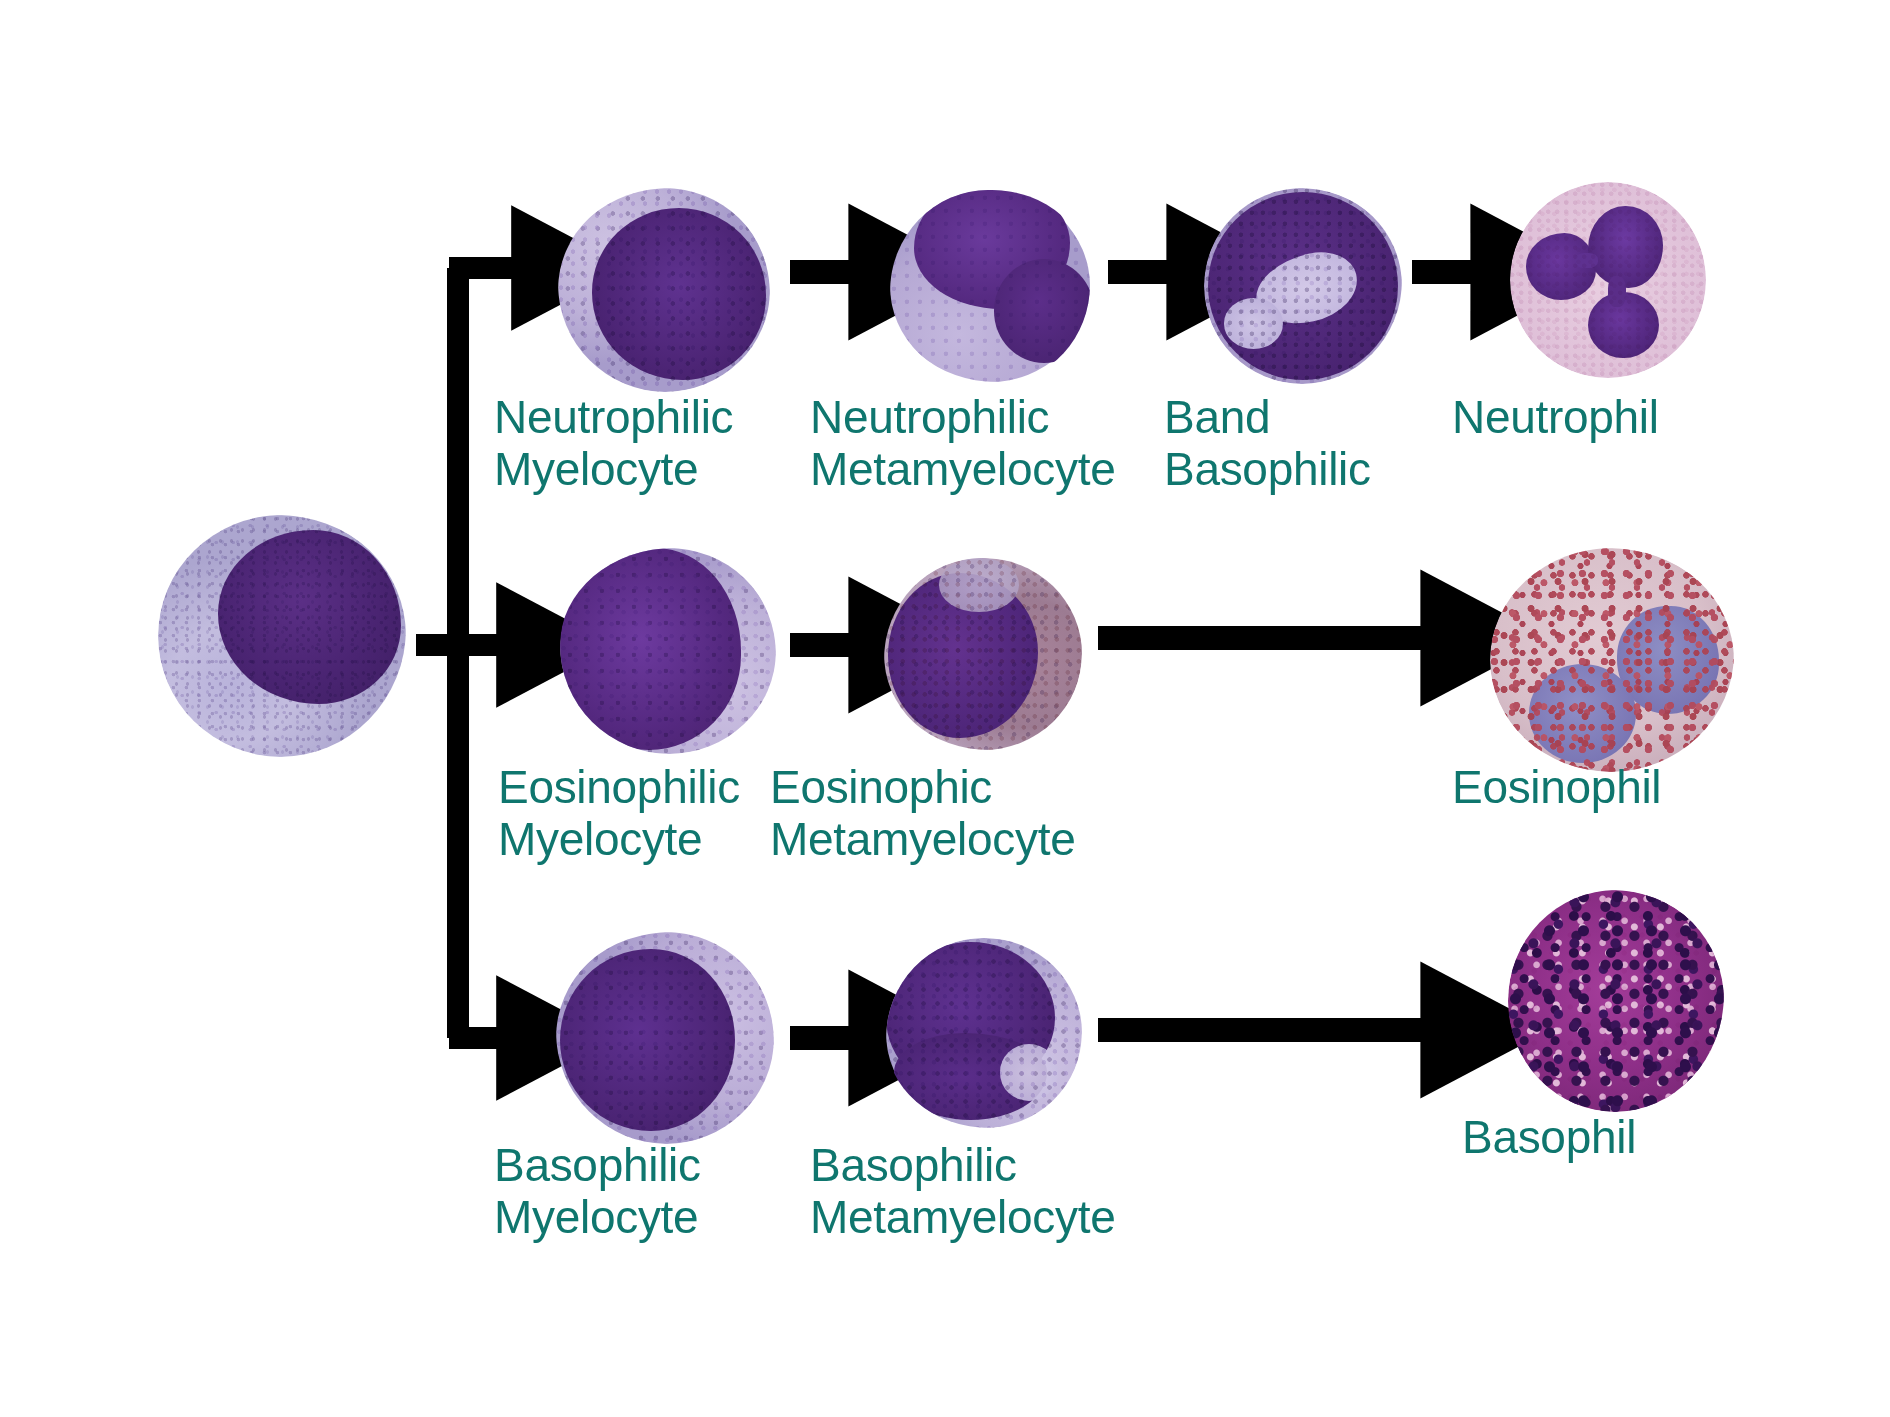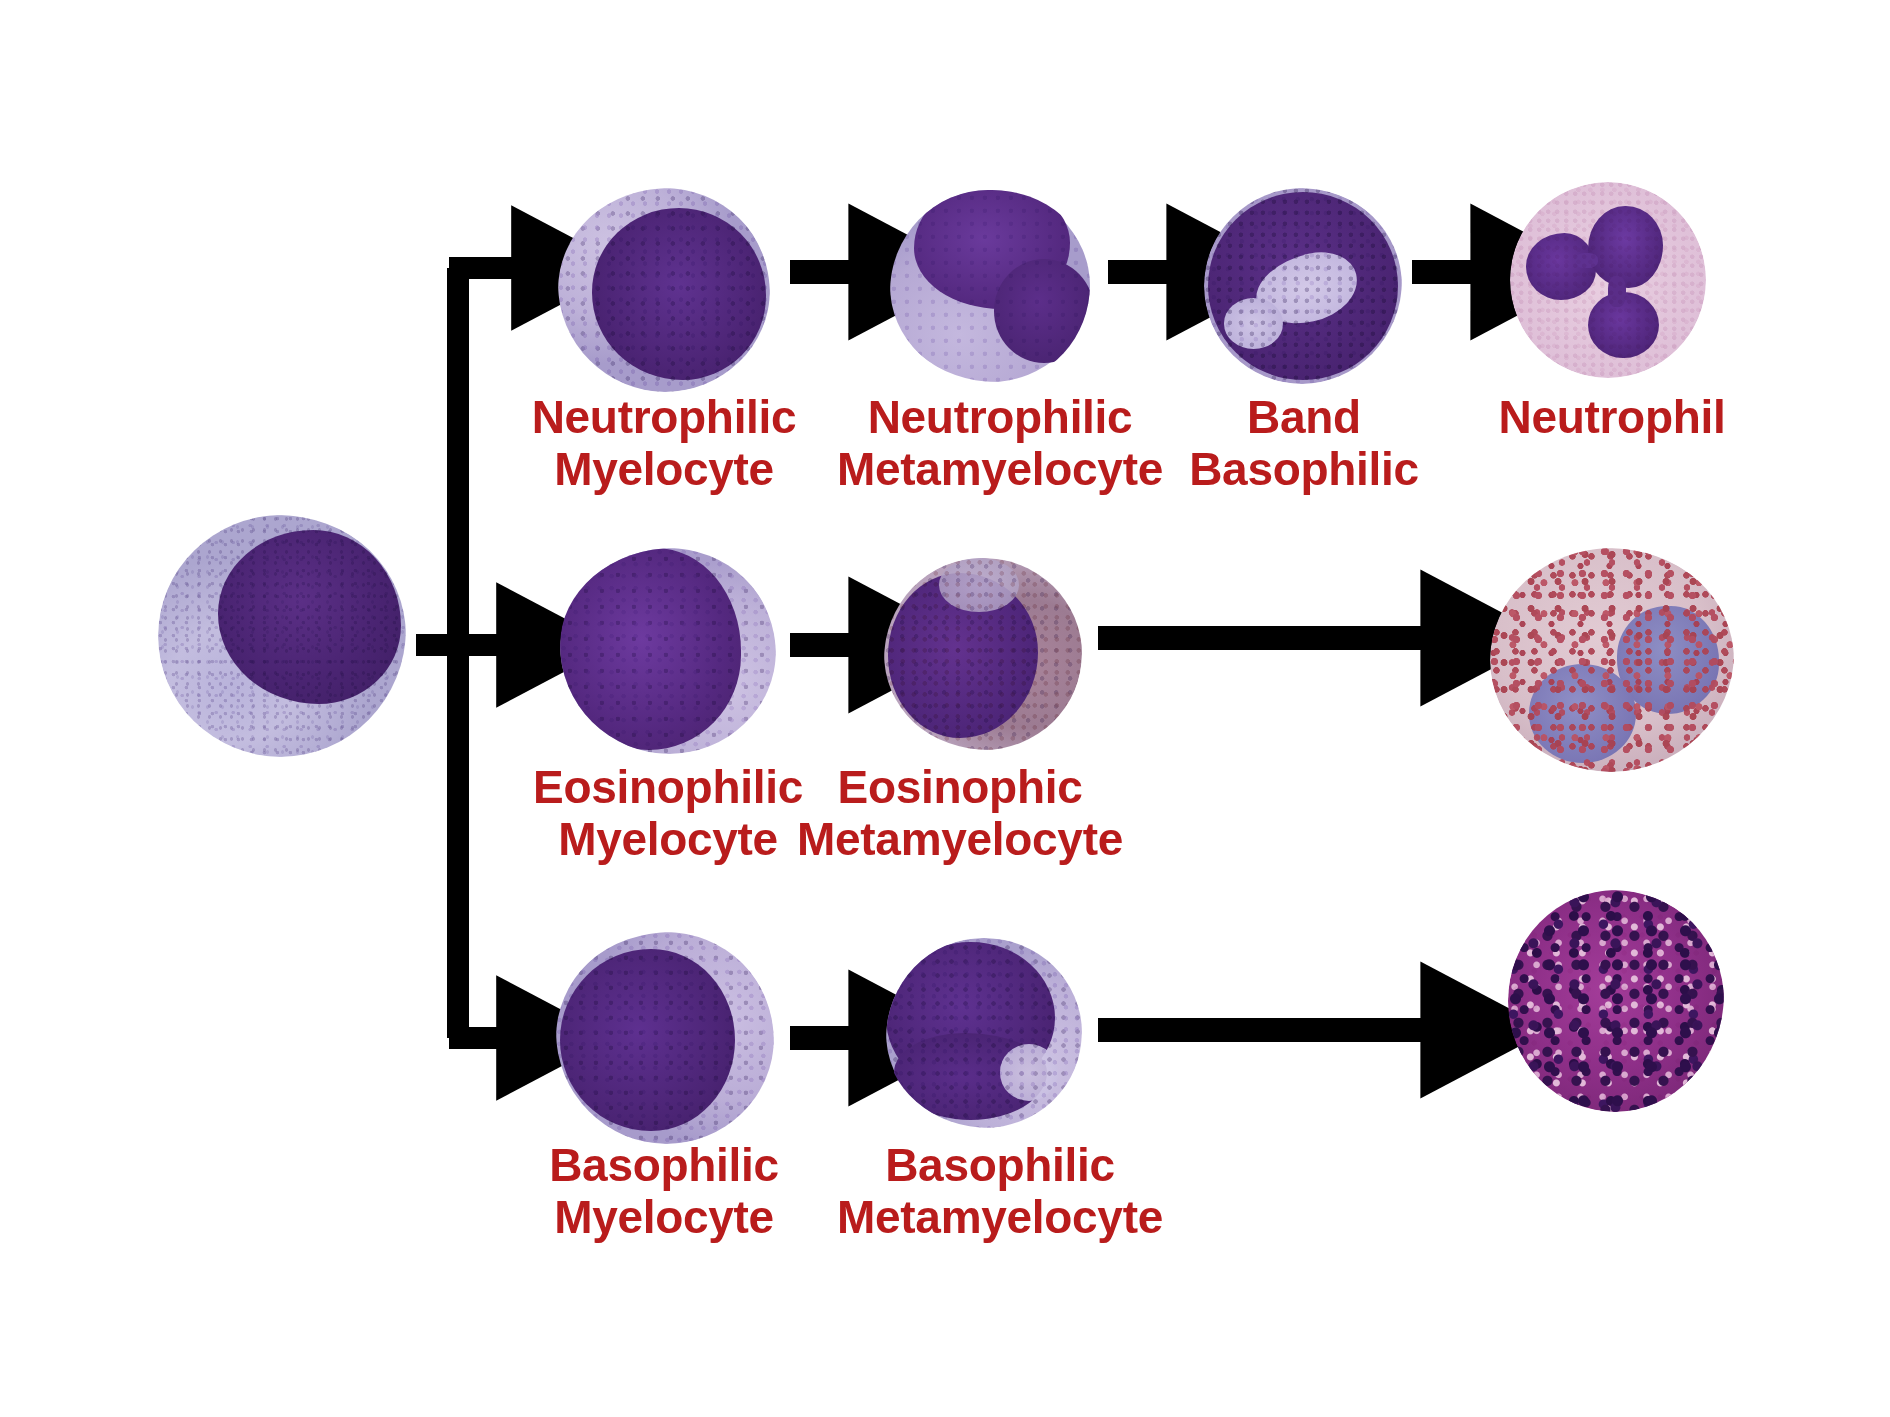--- a/index.html
+++ b/index.html
@@ -15,26 +15,25 @@
     position: relative;
     width: 1890px;
     height: 1417px;
     background: #ffffff;
     overflow: hidden;
   }
 
   
   .label {
     position: absolute;
-    color: #b91c1c;
+    color: #0f766e;
     font-family: "Liberation Sans", sans-serif;
-    font-weight: bold;
+    font-weight: normal;
     font-size: 46px;
     line-height: 1.12;
-    text-align: center;
     white-space: pre-line;
     letter-spacing: -0.3px;
   }
 
   
   .cell {
     position: absolute;
     border-radius: 50%;
     overflow: hidden;
   }
@@ -248,20 +247,21 @@
 
     <div class="speckle" style="opacity:.95; mix-blend-mode:normal; background-image:
         radial-gradient(circle at 20% 16%, #b44a5c 3.4px, transparent 4px),
         radial-gradient(circle at 52% 24%, #a9414f 3.2px, transparent 3.8px),
         radial-gradient(circle at 74% 12%, #bb5362 3.2px, transparent 3.8px),
         radial-gradient(circle at 34% 44%, #ad4454 3.0px, transparent 3.6px),
         radial-gradient(circle at 88% 58%, #b44a5c 3.0px, transparent 3.6px),
         radial-gradient(circle at 12% 62%, #a93f50 2.8px, transparent 3.4px);
         background-size: 22px 22px, 27px 27px, 31px 31px, 19px 19px, 25px 25px, 29px 29px;"></div>
   </div>
+  <div class="label" style="left:1452px; top:762px; width:330px;">Eosinophil</div>
 
   <div class="cell blobB" style="left:556px; top:932px; width:218px; height:212px;">
     <div class="body" style="background:
         radial-gradient(ellipse 60% 60% at 76% 40%, #cbbfe2 0%, #bbaed7 65%, #a79bcb 100%);"></div>
     <div class="nuc" style="left:2%; top:8%; width:80%; height:86%;
         border-radius:52% 48% 48% 52% / 50% 50% 50% 50%;
         background: radial-gradient(ellipse at 45% 45%, #5e3090 0%, #4b2474 65%, #3f1d63 100%);"></div>
     <div class="speckle" style="background-image:
         radial-gradient(circle at 28% 32%, rgba(170,140,210,.5) 2px, transparent 2.5px),
         radial-gradient(circle at 66% 72%, rgba(55,25,95,.5) 2px, transparent 2.5px);
@@ -302,14 +302,15 @@
         radial-gradient(circle at 12% 76%, #3d1660 4.2px, transparent 5.2px),
         radial-gradient(circle at 52% 86%, #310f4d 4.0px, transparent 5px),
         radial-gradient(circle at 86% 42%, #e2b9d8 3.0px, transparent 4px),
         radial-gradient(circle at 30% 40%, #d9a8cf 2.8px, transparent 3.8px);
         background-size: 34px 34px, 41px 41px, 29px 29px, 37px 37px, 45px 45px, 31px 31px, 26px 26px, 22px 22px;
         border-radius:50%;"></div>
     <div class="speckle" style="opacity:.45; background-image:
         radial-gradient(circle at 45% 50%, rgba(240,200,232,.8) 2.4px, transparent 3px);
         background-size: 18px 18px;"></div>
   </div>
+  <div class="label" style="left:1462px; top:1112px; width:320px;">Basophil</div>
 
 </div>
 
 </body></html>

